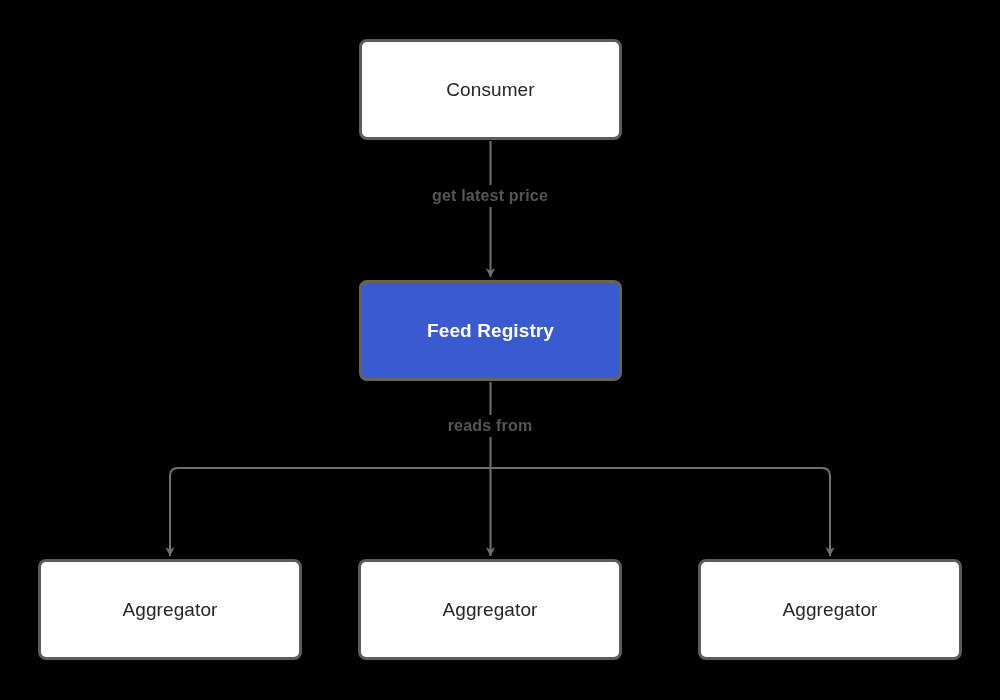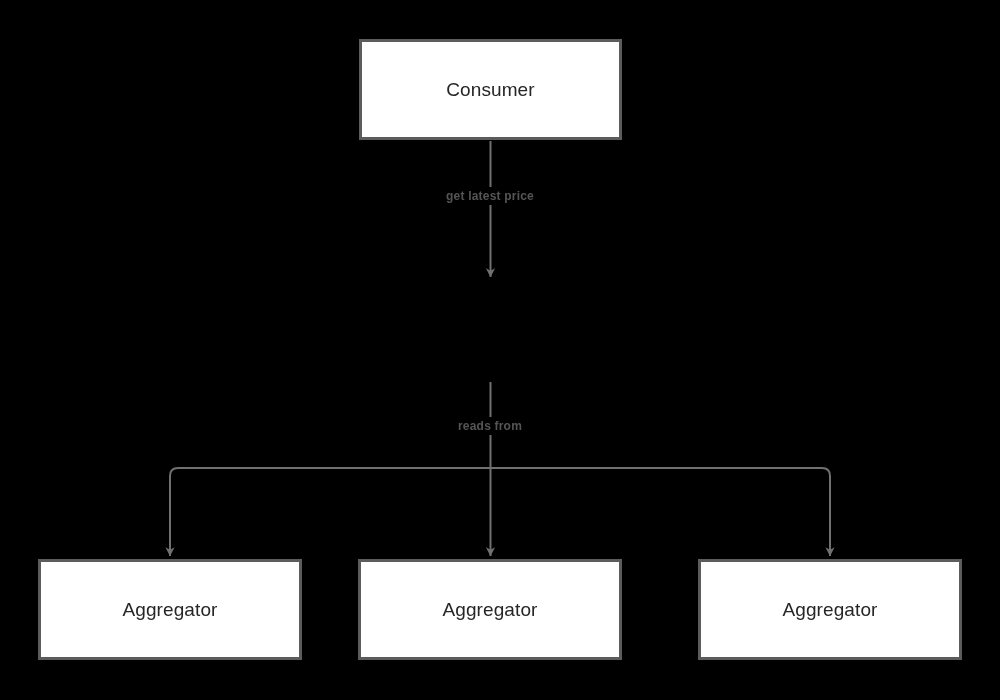--- a/index.html
+++ b/index.html
@@ -27,21 +27,21 @@
     width: 1000px;
     height: 700px;
     pointer-events: none;
   }
   .node {
     position: absolute;
     box-sizing: border-box;
     display: flex;
     align-items: center;
     justify-content: center;
-    border-radius: 0;
+    border-radius: 8px;
     border-style: solid;
     border-width: 3px;
   }
   .node-plain {
     background: #ffffff;
     border-color: #5c5c5c;
   }
   .node-accent {
     background: #3a5bd0;
     border-color: #6b6351;
@@ -56,21 +56,21 @@
     color: #262626;
     font-weight: 400;
   }
   .node-accent .node-label {
     color: #ffffff;
     font-weight: 700;
   }
   .edge-label {
     position: absolute;
     transform: translate(-50%, -50%);
-    font-size: 12px;
+    font-size: 16px;
     font-weight: 700;
     color: #555555;
     letter-spacing: 0.2px;
     white-space: nowrap;
     background: #000000;
     padding: 2px 6px;
   }
   
   #node-consumer   { left: 359px; top: 39px;  width: 263px; height: 101px; }
   #node-registry   { left: 359px; top: 280px; width: 263px; height: 101px; }
@@ -101,20 +101,23 @@
 
     <path d="M 490.5 468 L 490.5 556" stroke="#707070" stroke-width="2" fill="none" marker-end="url(#arrowhead)"></path>
 
     <path d="M 490.5 468 L 822 468 Q 830 468 830 476 L 830 556" stroke="#707070" stroke-width="2" fill="none" stroke-linejoin="round" marker-end="url(#arrowhead)"></path>
   </svg>
 
   <div class="node node-plain" id="node-consumer">
     <span class="node-label">Consumer</span>
   </div>
 
+  <div class="node node-accent" id="node-registry">
+    <span class="node-label">Feed Registry</span>
+  </div>
 
   <div class="node node-plain" id="node-agg-left">
     <span class="node-label">Aggregator</span>
   </div>
 
   <div class="node node-plain" id="node-agg-mid">
     <span class="node-label">Aggregator</span>
   </div>
 
   <div class="node node-plain" id="node-agg-right">

